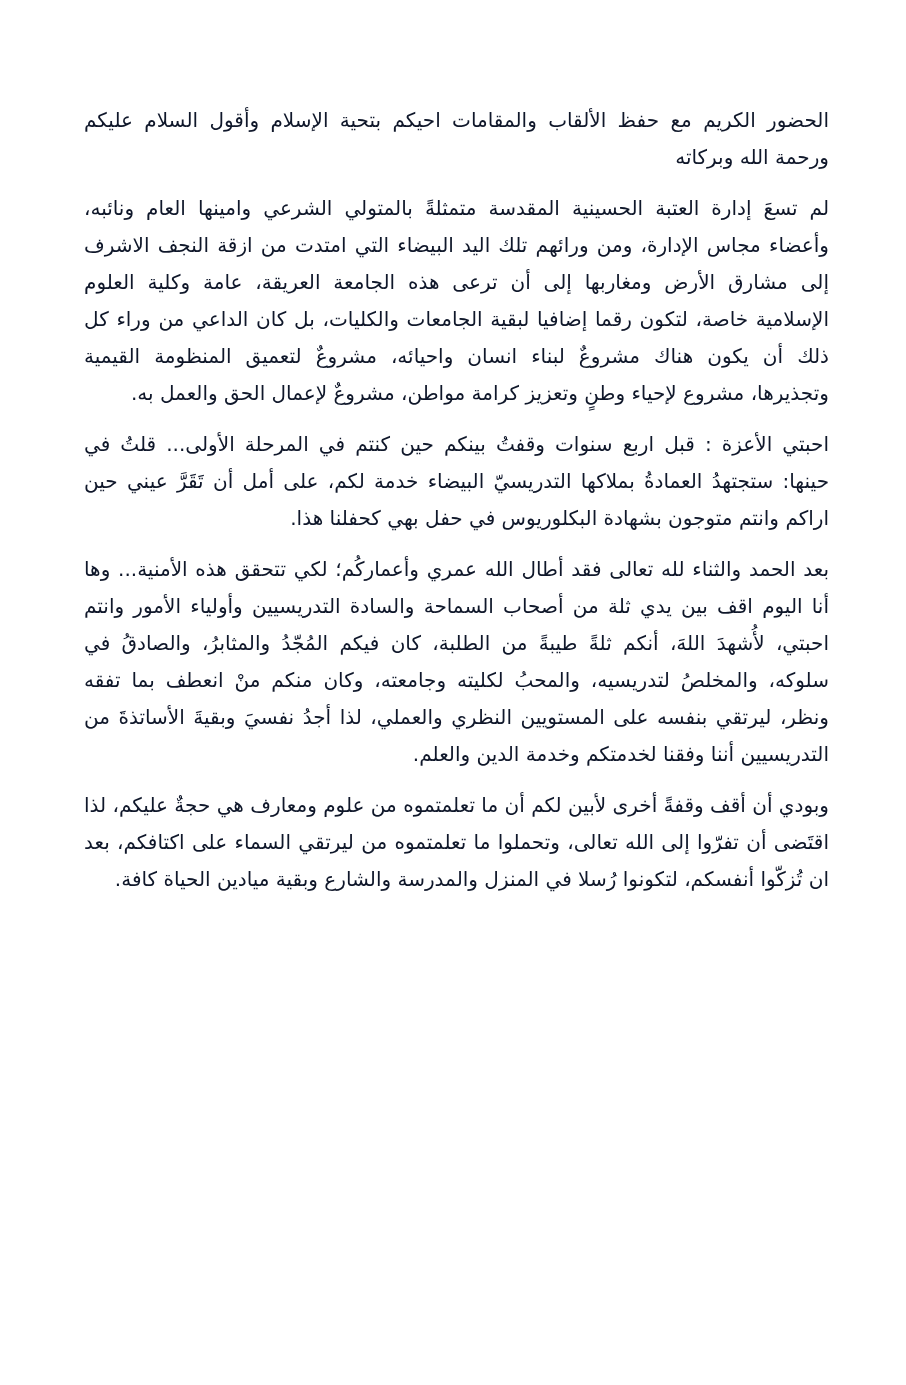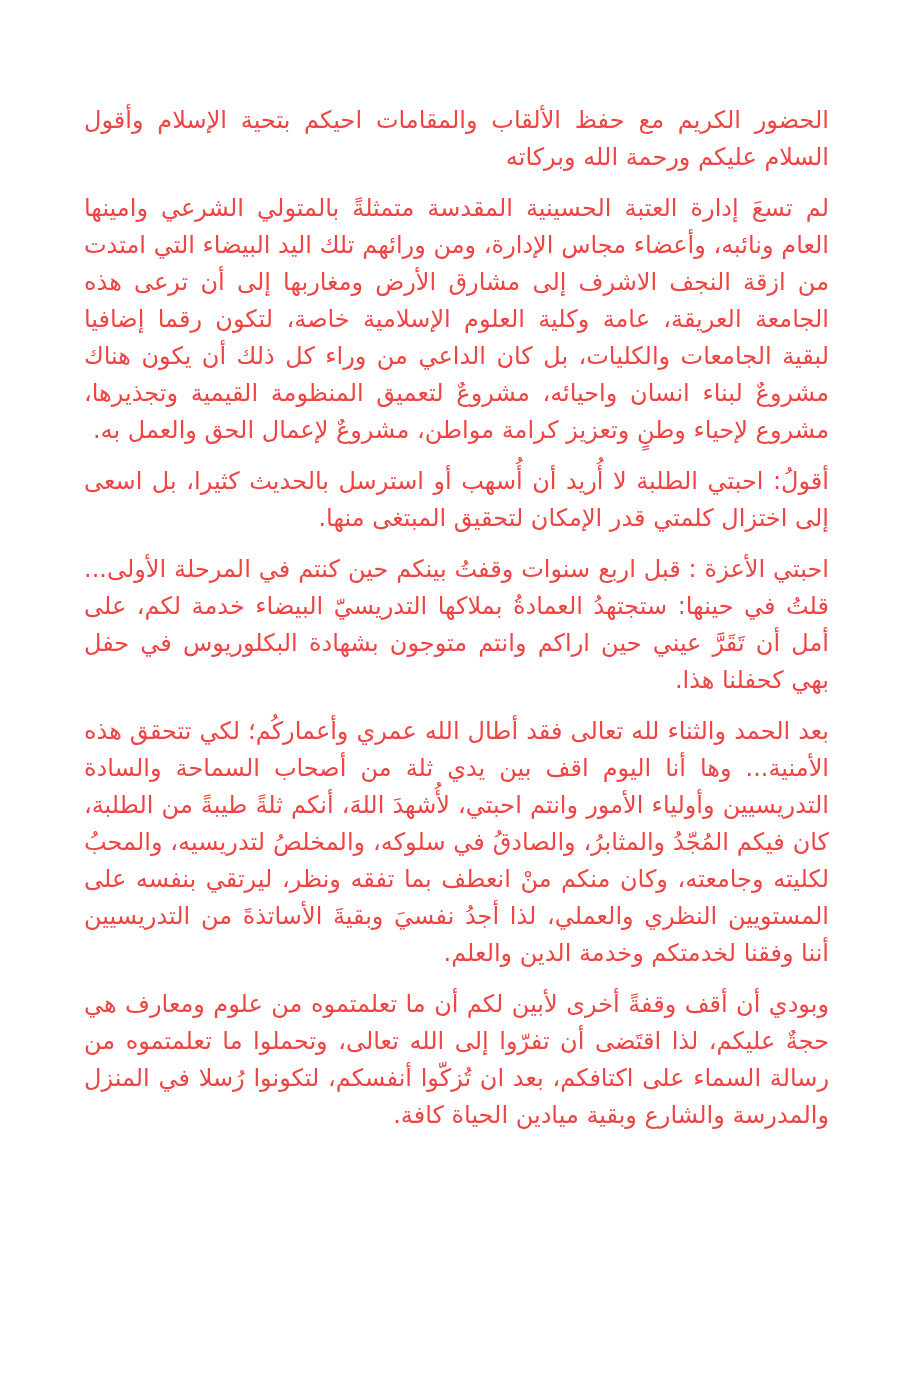--- a/index.html
+++ b/index.html
@@ -17,38 +17,37 @@
   .text-block {
     position: absolute;
     top: 102px;
     right: 77px;
     left: 84px;
     direction: rtl;
     unicode-bidi: embed;
     text-align: justify;
     text-align-last: right;
     font-family: "DejaVu Sans", sans-serif;
-    font-size: 24px;
+    font-size: 20px;
     line-height: 37px;
-    color: #ef4444;
+    color: #0f172a;
     font-weight: 400;
   }
   .text-block p {
     margin: 0 0 14px 0;
     padding: 0;
   }
   .text-block p:last-child {
     margin-bottom: 0;
   }
 </style>
 </head>
 <body>
 
 <div class="page">
   <div class="text-block">
     <p>الحضور الكريم مع حفظ الألقاب والمقامات احيكم بتحية الإسلام وأقول السلام عليكم ورحمة الله وبركاته</p>
     <p>لم تسعَ إدارة العتبة الحسينية المقدسة متمثلةً بالمتولي الشرعي وامينها العام ونائبه، وأعضاء مجاس الإدارة، ومن ورائهم تلك اليد البيضاء التي امتدت من ازقة النجف الاشرف إلى مشارق الأرض ومغاربها إلى أن ترعى هذه الجامعة العريقة، عامة وكلية العلوم الإسلامية خاصة، لتكون رقما إضافيا لبقية الجامعات والكليات، بل كان الداعي من وراء كل ذلك أن يكون هناك مشروعٌ لبناء انسان واحيائه، مشروعٌ لتعميق المنظومة القيمية وتجذيرها، مشروع لإحياء وطنٍ وتعزيز كرامة مواطن، مشروعٌ لإعمال الحق والعمل به.</p>
-    <p>أقولُ: احبتي الطلبة لا أُريد أن أُسهب أو استرسل بالحديث كثيرا، بل اسعى إلى اختزال كلمتي قدر الإمكان لتحقيق المبتغى منها.</p>
     <p>احبتي الأعزة : قبل اربع سنوات وقفتُ بينكم حين كنتم في المرحلة الأولى... قلتُ في حينها: ستجتهدُ العمادةُ بملاكها التدريسيّ البيضاء خدمة لكم، على أمل أن تَقَرَّ عيني حين اراكم وانتم متوجون بشهادة البكلوريوس في حفل بهي كحفلنا هذا.</p>
     <p>بعد الحمد والثناء لله تعالى فقد أطال الله عمري وأعماركُم؛ لكي تتحقق هذه الأمنية... وها أنا اليوم اقف بين يدي ثلة من أصحاب السماحة والسادة التدريسيين وأولياء الأمور وانتم احبتي، لأُشهدَ اللهَ، أنكم ثلةً طيبةً من الطلبة، كان فيكم المُجّدُ والمثابرُ، والصادقُ في سلوكه، والمخلصُ لتدريسيه، والمحبُ لكليته وجامعته، وكان منكم منْ انعطف بما تفقه ونظر، ليرتقي بنفسه على المستويين النظري والعملي، لذا أجدُ نفسيَ وبقيةَ الأساتذةَ من التدريسيين أننا وفقنا لخدمتكم وخدمة الدين والعلم.</p>
-    <p>وبودي أن أقف وقفةً أخرى لأبين لكم أن ما تعلمتموه من علوم ومعارف هي حجةٌ عليكم، لذا اقتَضى أن تفرّوا إلى الله تعالى، وتحملوا ما تعلمتموه من رسالة السماء على اكتافكم، بعد ان تُزكّوا أنفسكم، لتكونوا رُسلا في المنزل والمدرسة والشارع وبقية ميادين الحياة كافة.</p>
+    <p>وبودي أن أقف وقفةً أخرى لأبين لكم أن ما تعلمتموه من علوم ومعارف هي حجةٌ عليكم، لذا اقتَضى أن تفرّوا إلى الله تعالى، وتحملوا ما تعلمتموه من ليرتقي السماء على اكتافكم، بعد ان تُزكّوا أنفسكم، لتكونوا رُسلا في المنزل والمدرسة والشارع وبقية ميادين الحياة كافة.</p>
   </div>
 </div>
 
 </body></html>

